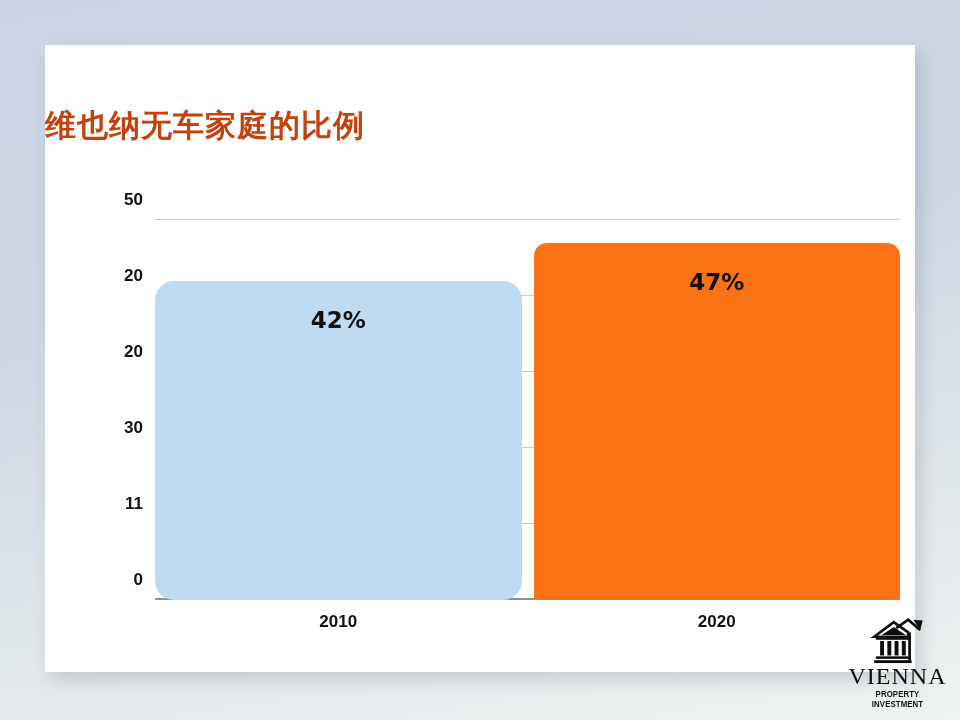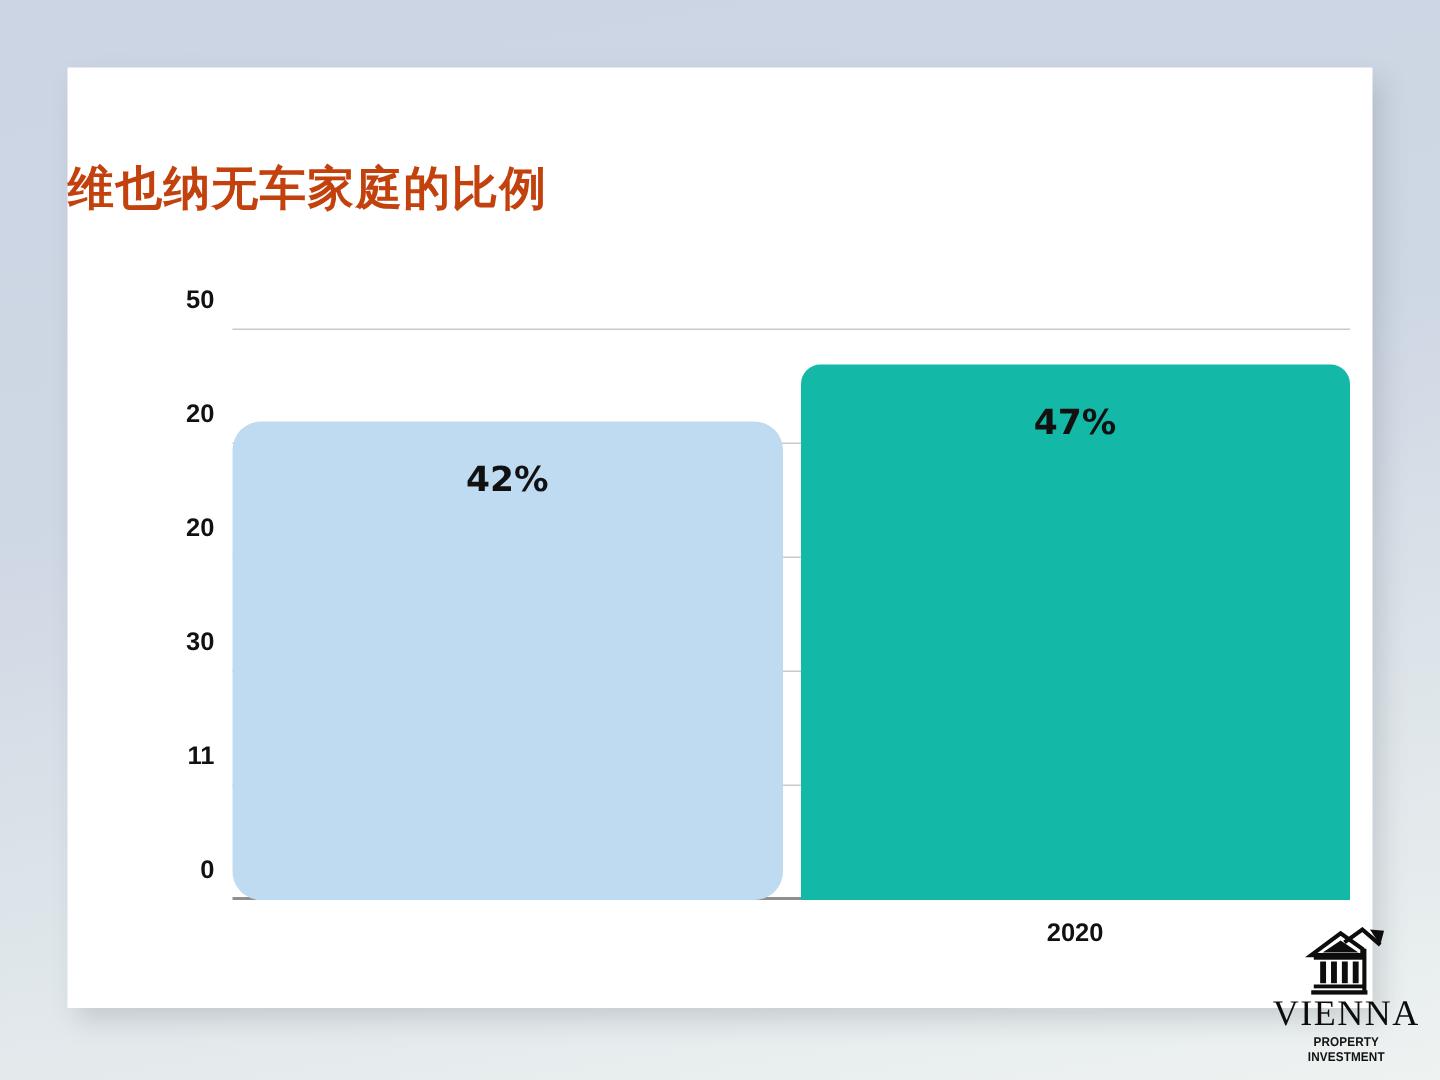--- a/index.html
+++ b/index.html
@@ -188,25 +188,26 @@
       <div class="y-tick" style="bottom:40%">30</div>
       <div class="y-tick" style="bottom:20%">11</div>
       <div class="y-tick" style="bottom:0">0</div>
 
       <div id="bars">
 
         <div class="bar-wrap">
           <div class="bar" style="height: 84%; background: rgb(191, 219, 242); border-radius: 19px;">
             <div class="bar-value">42%</div>
           </div>
+          <div class="x-tick">2010</div>
         </div>
 
 
         <div class="bar-wrap">
-          <div class="bar" style="height: 94%; background: #14b8a6;">
+          <div class="bar" style="height: 94%; background: #f97316;">
             <div class="bar-value">47%</div>
           </div>
           <div class="x-tick">2020</div>
         </div>
 
       </div>
     </div>
   </div>
 </div>
 

